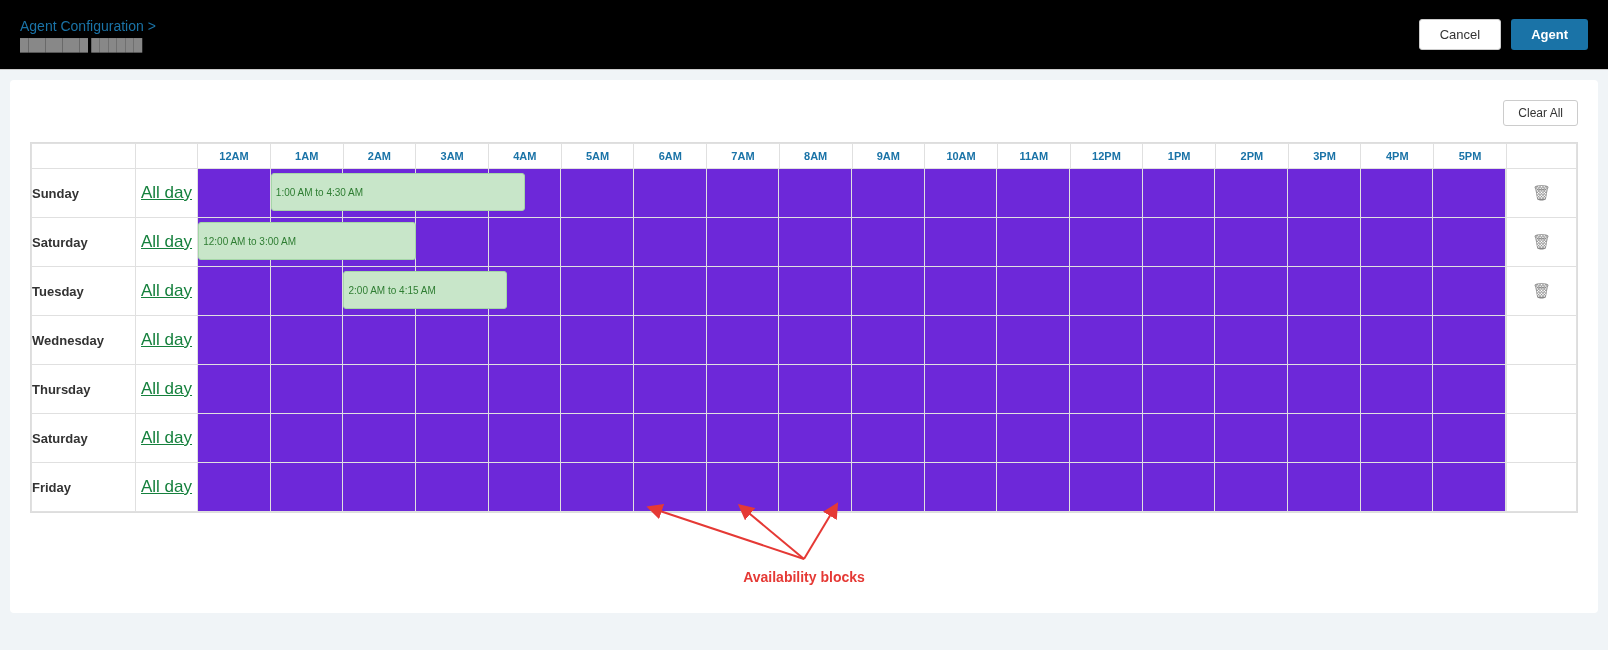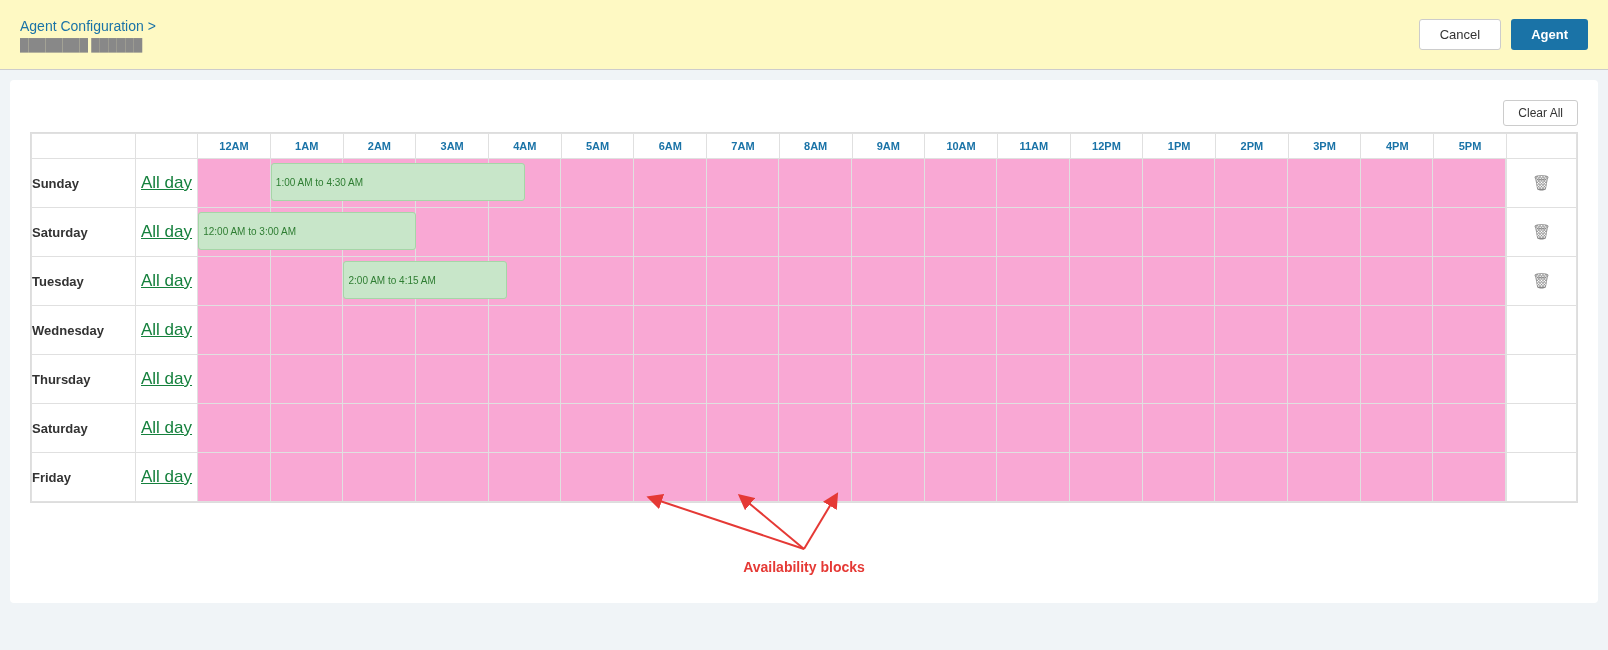--- a/index.html
+++ b/index.html
@@ -1,19 +1,19 @@
 <!DOCTYPE html>
 <html><head>
   <meta charset="utf-8">
   <style>
     * { box-sizing: border-box; margin: 0; padding: 0; }
     body { font-family: Arial, sans-serif; font-size: 13px; background: #f0f4f7; color: #333; }
 
     .header {
-      background: #fef9c3;
+      background: #000000;
       padding: 10px 20px;
       display: flex;
       align-items: center;
       justify-content: space-between;
       border-bottom: 1px solid #ccc;
       min-height: 70px;
     }
     .header-left {}
     .breadcrumb {
       font-size: 14px;
@@ -60,21 +60,21 @@
     .section-title {
       font-size: 16px;
       font-weight: bold;
       color: #555;
       margin-bottom: 15px;
     }
 
     .clear-all-row {
       display: flex;
       justify-content: flex-end;
-      margin-bottom: 6px;
+      margin-bottom: 16px;
     }
     .btn-clear-all {
       padding: 5px 14px;
       border: 1px solid #ccc;
       background: #fff;
       color: #333;
       border-radius: 3px;
       cursor: pointer;
       font-size: 12px;
     }
@@ -125,21 +125,21 @@
       text-align: center;
       background: #fff;
     }
     .allday-link {
       color: #15803d;
       text-decoration: underline;
       cursor: pointer;
       font-size: 17px;
     }
     .time-cell {
-      background: #f9a8d4;
+      background: #6d28d9;
       position: relative;
       min-width: 70px;
     }
     .delete-cell {
       text-align: center;
       width: 36px;
       background: #fff;
       cursor: pointer;
     }
     .trash-icon {

